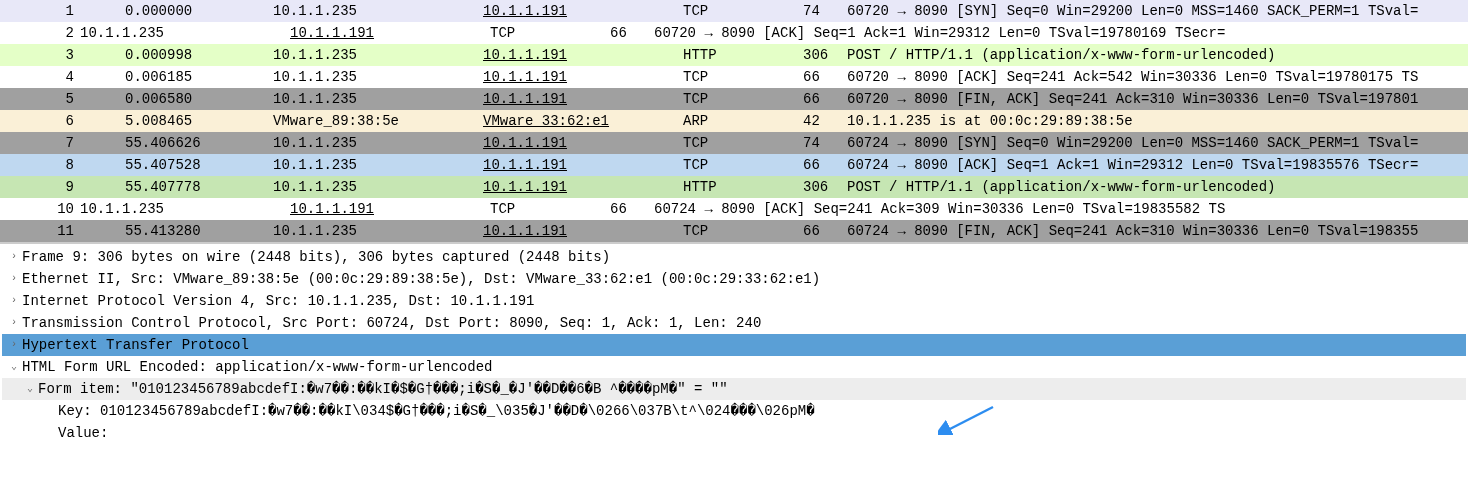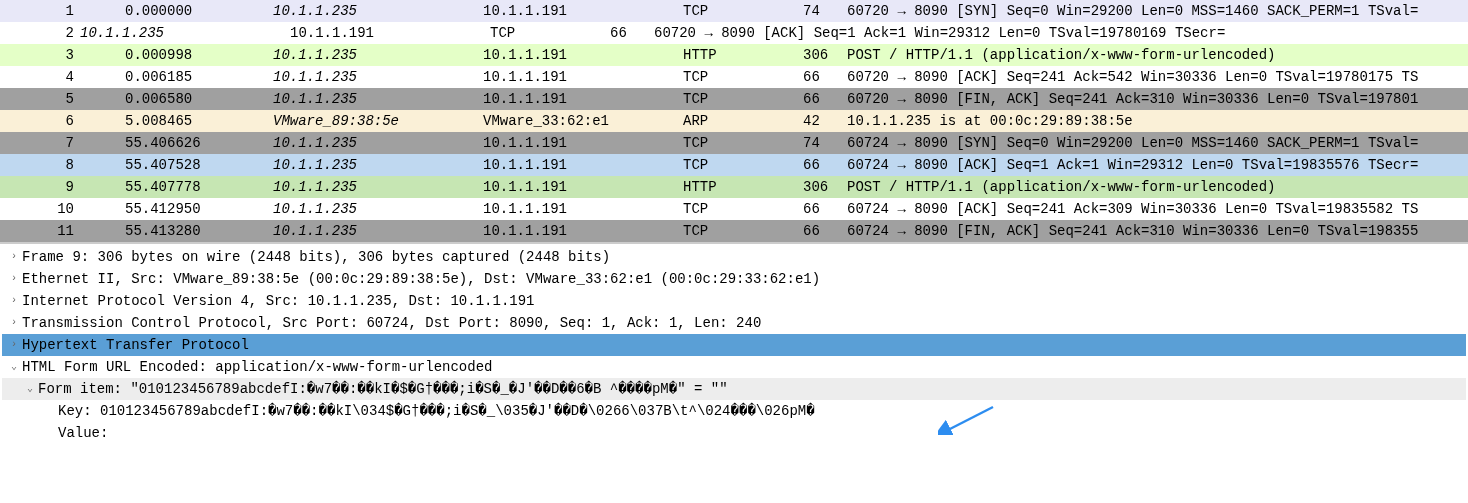--- a/index.html
+++ b/index.html
@@ -19,22 +19,22 @@
   .row {
     display: flex;
     height: 22px;
     line-height: 22px;
     white-space: nowrap;
     overflow: hidden;
     cursor: pointer;
   }
   .row .no    { width: 80px;  text-align: right; padding-right: 6px; }
   .row .time  { width: 150px; padding-left: 2px; margin-left: 43px; }
-  .row .src   { width: 210px; font-style: italic; }
-  .row .dst   { width: 200px; }
+  .row .src   { width: 210px; }
+  .row .dst   { width: 200px; text-decoration: underline; }
   .row .proto { width: 120px; }
   .row .len   { width: 42px;  text-align: left; padding-right: 4px; }
   .row .info  { flex: 1; padding-left: 2px; overflow: hidden; }
 
   .c-lilac   { background: #e8e8f8; }
   .c-white   { background: #ffffff; }
   .c-lime    { background: #e4ffc7; }
   .c-gray    { background: #a0a0a0; }
   .c-cream   { background: #faf0d7; }
   .c-blue    { background: #bfd8f0; }
@@ -163,21 +163,20 @@
         <div class="no">9</div>
         <div class="time">55.407778</div>
         <div class="src">10.1.1.235</div>
         <div class="dst">10.1.1.191</div>
         <div class="proto">HTTP</div>
         <div class="len">306</div>
         <div class="info">POST / HTTP/1.1  (application/x-www-form-urlencoded)</div>
       </div>
       <div class="row c-white">
         <div class="no">10</div>
-        <div class="time">55.412950</div>
         <div class="src">10.1.1.235</div>
         <div class="dst">10.1.1.191</div>
         <div class="proto">TCP</div>
         <div class="len">66</div>
         <div class="info">60724 → 8090 [ACK] Seq=241 Ack=309 Win=30336 Len=0 TSval=19835582 TS</div>
       </div>
       <div class="row c-gray">
         <div class="no">11</div>
         <div class="time">55.413280</div>
         <div class="src">10.1.1.235</div>

